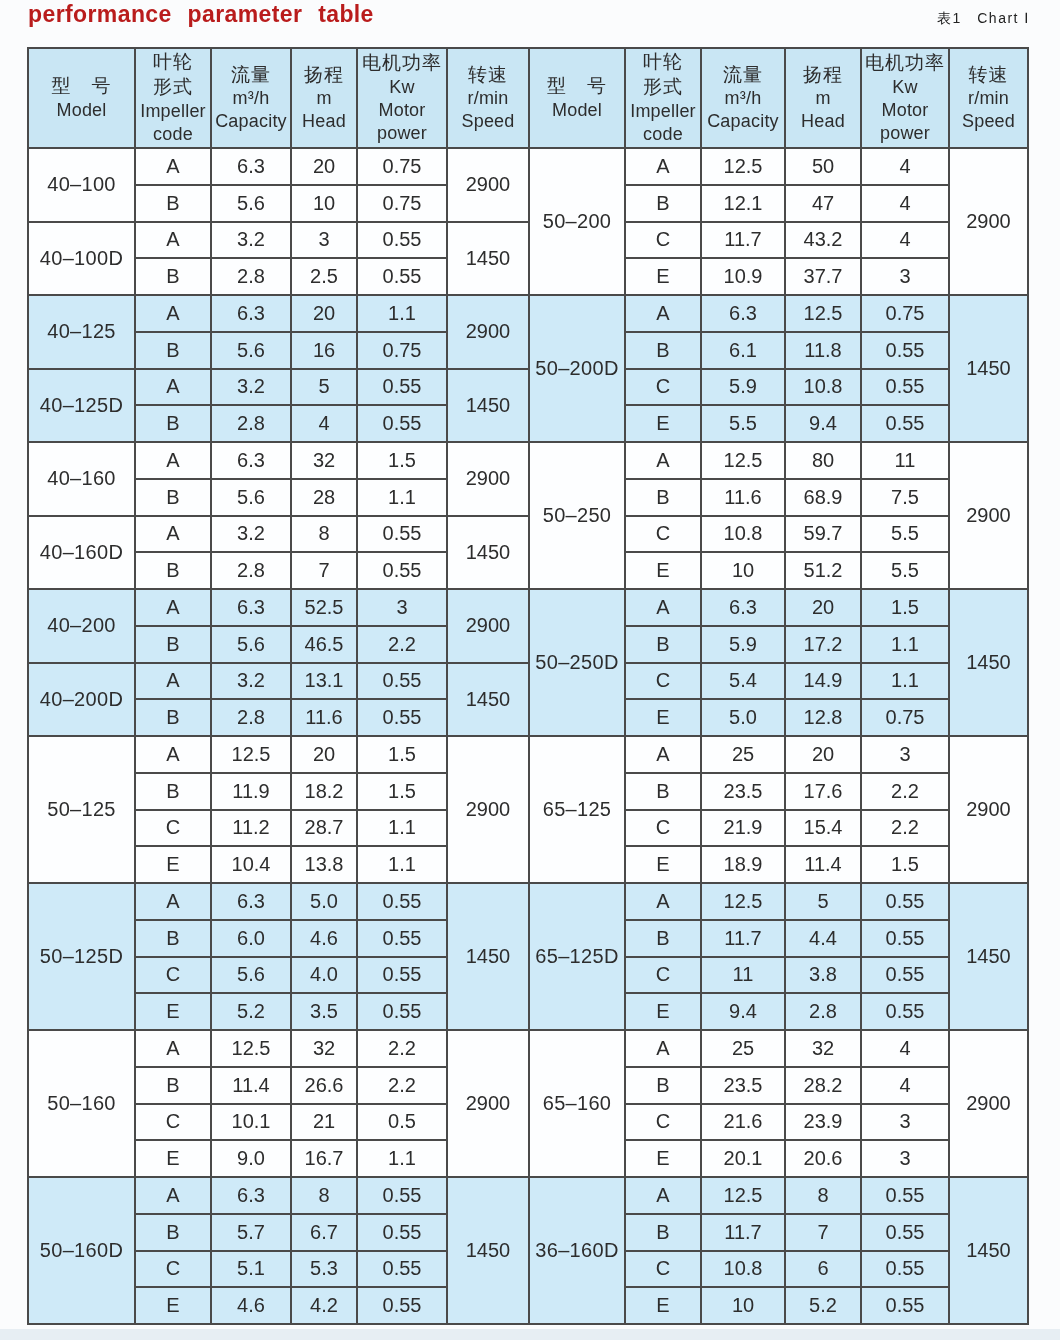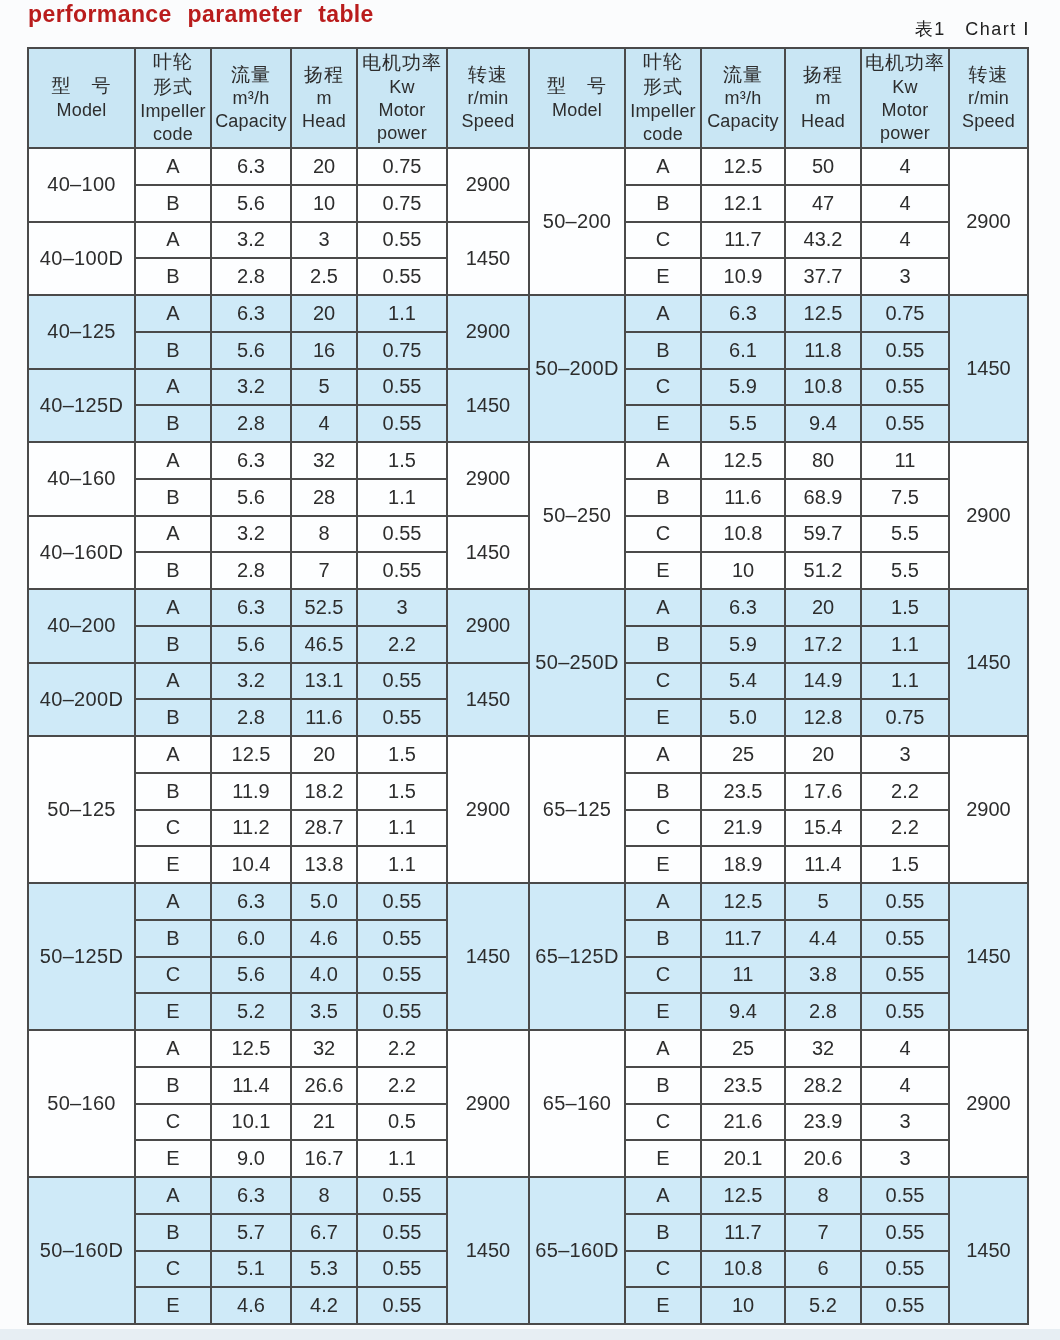--- a/index.html
+++ b/index.html
@@ -12,21 +12,21 @@
   }
   .header-bar {
     display:flex; justify-content:space-between; align-items:flex-end;
     margin:0 30px 0 28px; height:47px; box-sizing:border-box; padding-top:2px;
   }
   .title {
     font-size:23px; font-weight:bold; color:#b91c1c;
     letter-spacing:0.4px; word-spacing:9px; line-height:1.1;
     align-self:flex-start;
   }
-  .chart-label { font-size:18px; color:#222; letter-spacing:1.5px; padding-bottom:6px; }
+  .chart-label { font-size:14px; color:#222; letter-spacing:1.5px; padding-bottom:19px; }
 
   table.perf {
     border-collapse:collapse; table-layout:fixed;
     margin-left:27px; width:1000px;
     border:2px solid #4a4a4a;
   }
   .perf th, .perf td {
     border:2px solid #4a4a4a;
     text-align:center; vertical-align:middle;
     padding:0; color:#2d2d2d; overflow:hidden;
@@ -451,21 +451,21 @@
         <td class="band-white">20.6</td>
         <td class="band-white">3</td>
       </tr>
       <tr>
         <td rowspan="4" class="model-cell band-blue">50–160D</td>
         <td class="band-blue">A</td>
         <td class="band-blue">6.3</td>
         <td class="band-blue">8</td>
         <td class="band-blue">0.55</td>
         <td rowspan="4" class="band-blue">1450</td>
-        <td rowspan="4" class="model-cell band-blue">65–160D</td>
+        <td rowspan="4" class="model-cell band-blue">36–160D</td>
         <td class="band-blue">A</td>
         <td class="band-blue">12.5</td>
         <td class="band-blue">8</td>
         <td class="band-blue">0.55</td>
         <td rowspan="4" class="band-blue">1450</td>
       </tr>
       <tr>
         <td class="band-blue">B</td>
         <td class="band-blue">5.7</td>
         <td class="band-blue">6.7</td>

